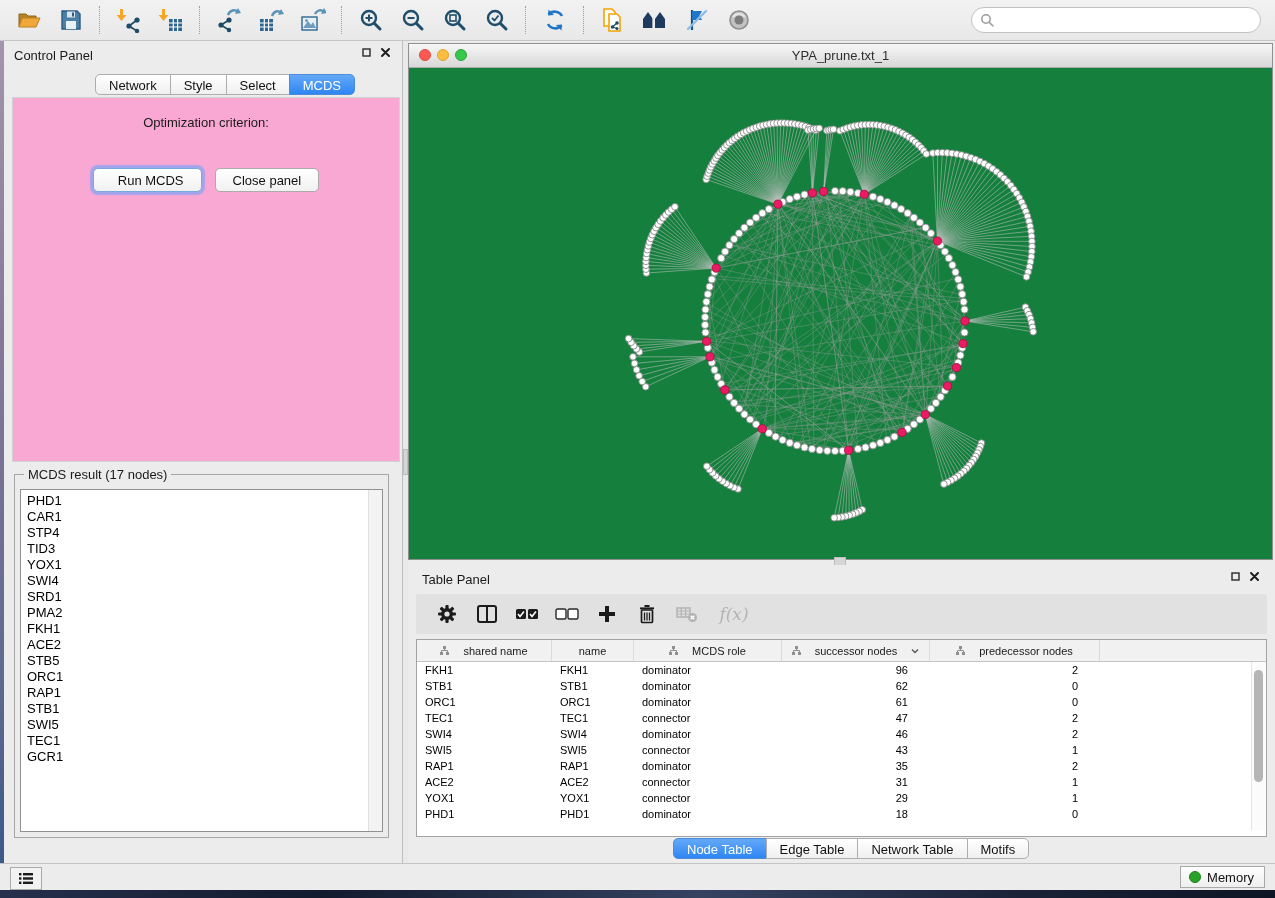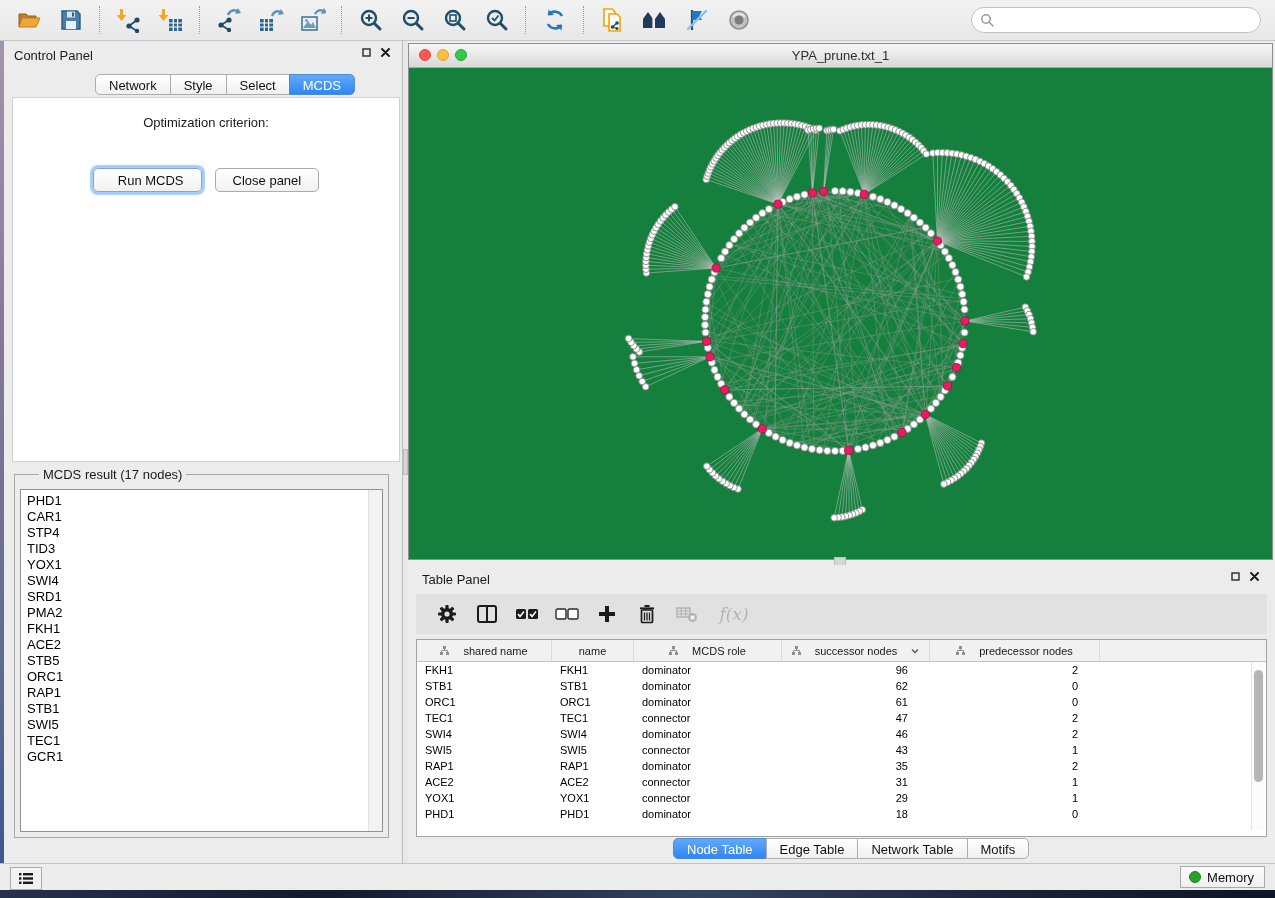--- a/index.html
+++ b/index.html
@@ -28,35 +28,35 @@
   .panel-titlebar{position:absolute;left:0;top:0;right:0;height:26px;}
   .panel-title{position:absolute;left:10px;top:7px;font-size:13px;color:#1a1a1a;}
   .pt-icons{position:absolute;right:12px;top:7px;display:flex;gap:10px;align-items:center;}
   .seg-row{position:absolute;display:flex;padding-left:13px;}
   .seg{border:1px solid #ADADAD;background:linear-gradient(#FFFFFF,#F0F0F0);margin-left:-1px;
     height:21px;line-height:21px;padding:0 13px;font-size:13px;color:#111;box-sizing:border-box;}
   .seg:first-child{border-radius:5px 0 0 5px;margin-left:0;}
   .seg:last-child{border-radius:0 5px 5px 0;}
   .seg.active{background:linear-gradient(#64A9F8,#2E86F3);color:#fff;border-color:#4A8CD8;}
   #cp-tabs{left:78px;top:33px;}
-  .cp-content{position:absolute;left:8px;top:56px;width:388px;height:365px;background:#ffffff;
+  .cp-content{position:absolute;left:8px;top:56px;width:388px;height:365px;background:#f9a8d4;
     border:1px solid #D2D2D2;box-sizing:border-box;}
   .opt-label{position:absolute;left:0;right:0;top:17px;text-align:center;font-size:13px;color:#1a1a1a;}
   .cselect{position:absolute;left:36px;top:36px;width:314px;height:24px;background:#fff;
     border:1px solid #ABABAB;border-radius:5px;box-sizing:border-box;font-size:13px;color:#111;
     display:flex;align-items:center;padding-left:9px;}
   .stepper{position:absolute;right:1px;top:1px;bottom:1px;width:18px;border-radius:0 4px 4px 0;
     background:linear-gradient(#7BB6FA,#3C8AF7);display:flex;align-items:center;justify-content:center;}
   .btn-row{position:absolute;left:0;right:0;top:70px;display:flex;justify-content:center;gap:13px;}
   .mac-btn{height:24px;background:linear-gradient(#FFFFFF,#F1F1F1);border:1px solid #ABABAB;
     border-radius:5px;font-size:13px;color:#111;padding:0 17px;font-family:inherit;}
   .mac-btn.focused{box-shadow:0 0 1px 3px rgba(92,163,255,.55);border-color:#7AA7DC;padding-left:24px;}
   .group{position:absolute;left:10px;top:426px;width:375px;height:371px;border:1px solid #A6A6A6;
     box-sizing:border-box;margin:0;padding:0;}
-  .group legend{font-size:13px;color:#1a1a1a;margin-left:24px;padding:0 4px;}
+  .group legend{font-size:13px;color:#1a1a1a;margin-left:9px;padding:0 4px;}
   .listbox{position:absolute;left:5px;top:7px;right:5px;bottom:5px;background:#fff;
     border:1px solid #919191;overflow:hidden;}
   .list-track{position:absolute;right:0;top:0;bottom:0;width:13px;background:#F3F3F3;border-left:1px solid #E0E0E0;}
   .li{font-size:13px;line-height:16px;padding-left:6px;color:#000;}
   .listbox .li:first-child{margin-top:3px;}
   
   .vsplit{position:absolute;left:403px;top:41px;width:5px;height:822px;background:#E9E9E9;}
   .vgrip{position:absolute;left:0;top:408px;width:5px;height:26px;background:#D6D6D6;border:1px solid #BDBDBD;box-sizing:border-box;}
   .hsplit{position:absolute;left:408px;top:560px;width:867px;height:5px;background:#ECECEC;}
   .hgrip{position:absolute;left:426px;top:-3px;width:12px;height:9px;background:#D6D6D6;border:1px solid #BDBDBD;box-sizing:border-box;}

